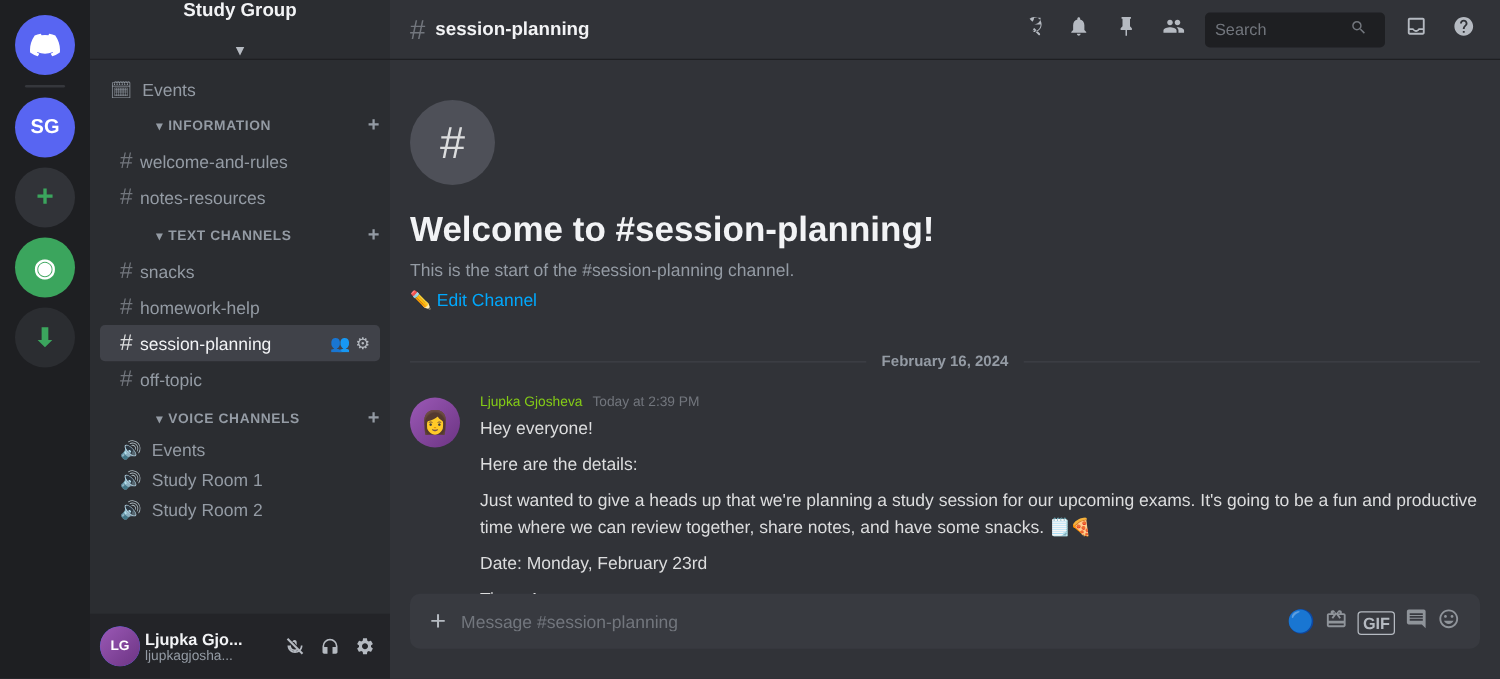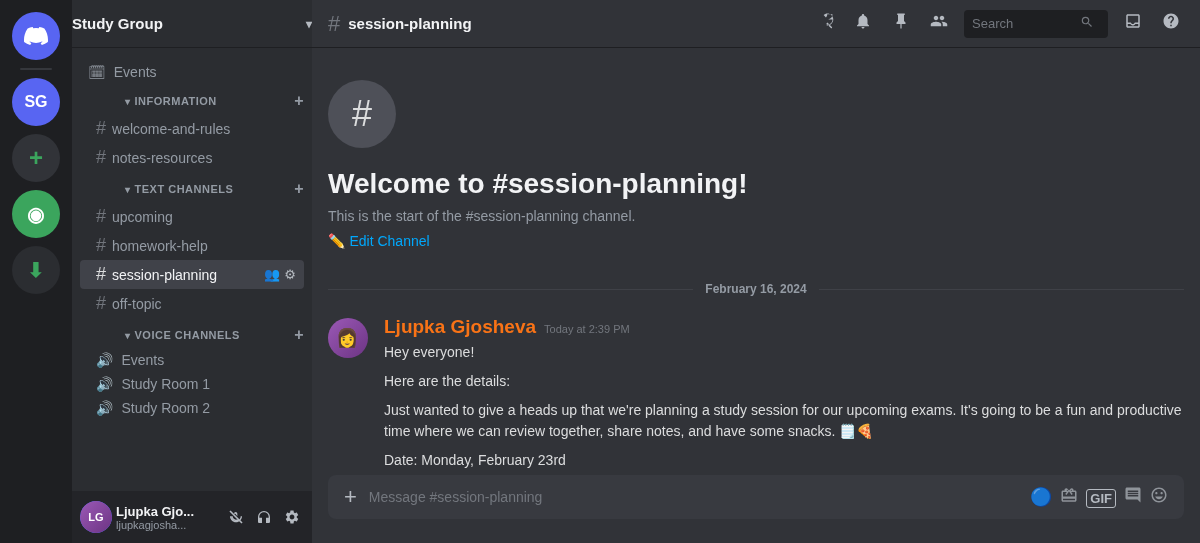--- a/index.html
+++ b/index.html
@@ -48,20 +48,21 @@
       height: 48px;
       display: flex;
       align-items: center;
       justify-content: space-between;
       padding: 0 0;
       border-bottom: 1px solid #1e1f22;
       cursor: pointer;
       font-weight: 600;
       font-size: 15px;
       color: #f2f3f5;
+      flex-direction: column;
     }
     .chevron-down { font-size: 12px; color: #b5bac1; }
 
     .channel-list {
       flex: 1;
       overflow-y: auto;
       padding: 8px 0;
     }
     .channel-list::-webkit-scrollbar { width: 4px; }
     .channel-list::-webkit-scrollbar-thumb { background: #1a1b1e; border-radius: 2px; }
@@ -269,21 +270,21 @@
     }
 
     .message-group {
       display: flex;
       padding: 4px 16px;
       gap: 16px;
       margin-bottom: 4px;
     }
     .message-content { flex: 1; }
     .message-header { display: flex; align-items: baseline; gap: 8px; margin-bottom: 4px; }
-    .message-author { font-size: 19px; font-weight: 700; color: #f97316; cursor: pointer; }
+    .message-author { font-size: 11px; font-weight: 400; color: #84cc16; cursor: pointer; }
     .message-timestamp { font-size: 11px; color: #72767d; }
     .message-text { font-size: 14px; color: #dcddde; line-height: 1.5; }
     .message-text p { margin-bottom: 8px; }
     .message-text p:last-child { margin-bottom: 0; }
 
     
     .message-input-area {
       padding: 0 16px 24px 16px;
       flex-shrink: 0;
     }
@@ -375,21 +376,21 @@
       </div>
     </div>
 
     <div class="channel-section">
       <div class="section-header">
         <span><span class="chevron">▾</span><span>TEXT CHANNELS</span></span>
         <span class="section-add">+</span>
       </div>
       <div class="channel-item">
         <span class="channel-hash">#</span>
-        <span class="channel-name">upcoming</span>
+        <span class="channel-name">snacks</span>
       </div>
       <div class="channel-item">
         <span class="channel-hash">#</span>
         <span class="channel-name">homework-help</span>
       </div>
       <div class="channel-item active">
         <span class="channel-hash">#</span>
         <span class="channel-name">session-planning</span>
         <div class="channel-icons">
           <span style="font-size:13px;">👥</span>

